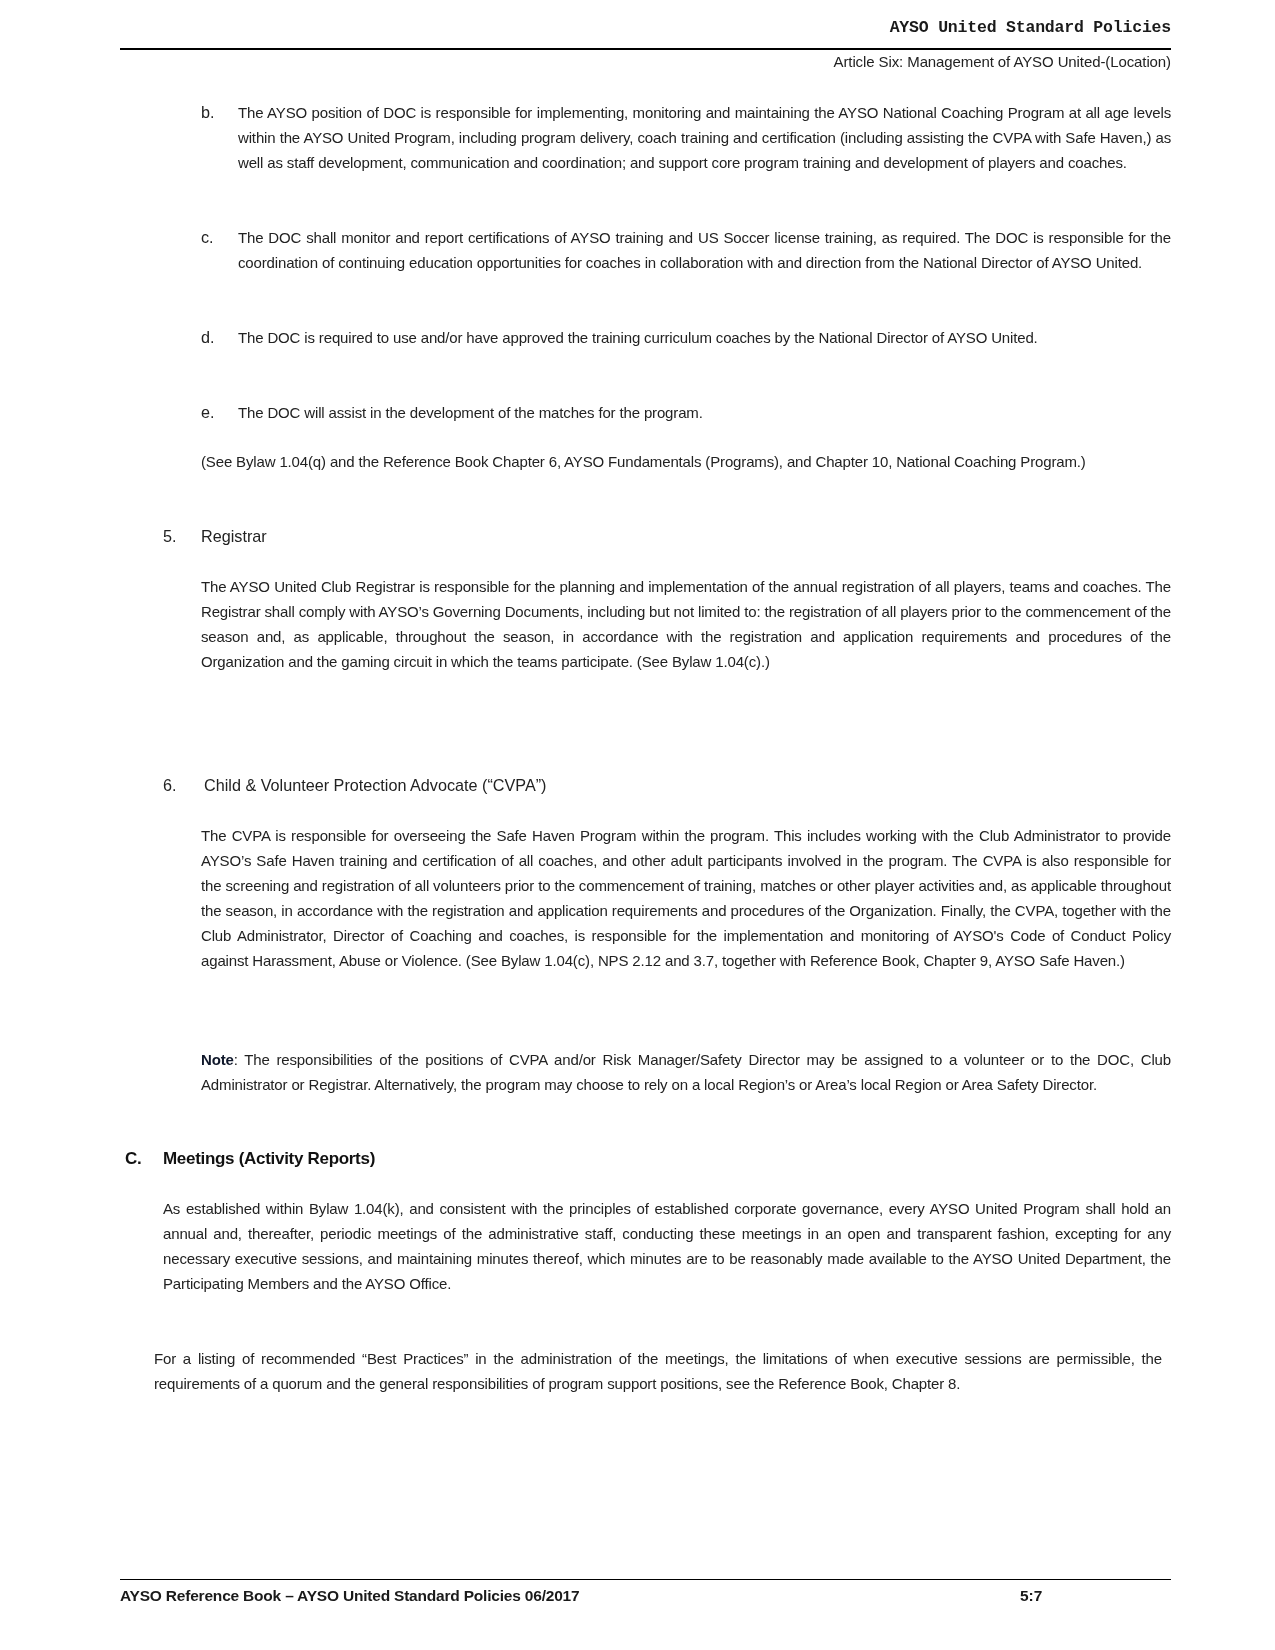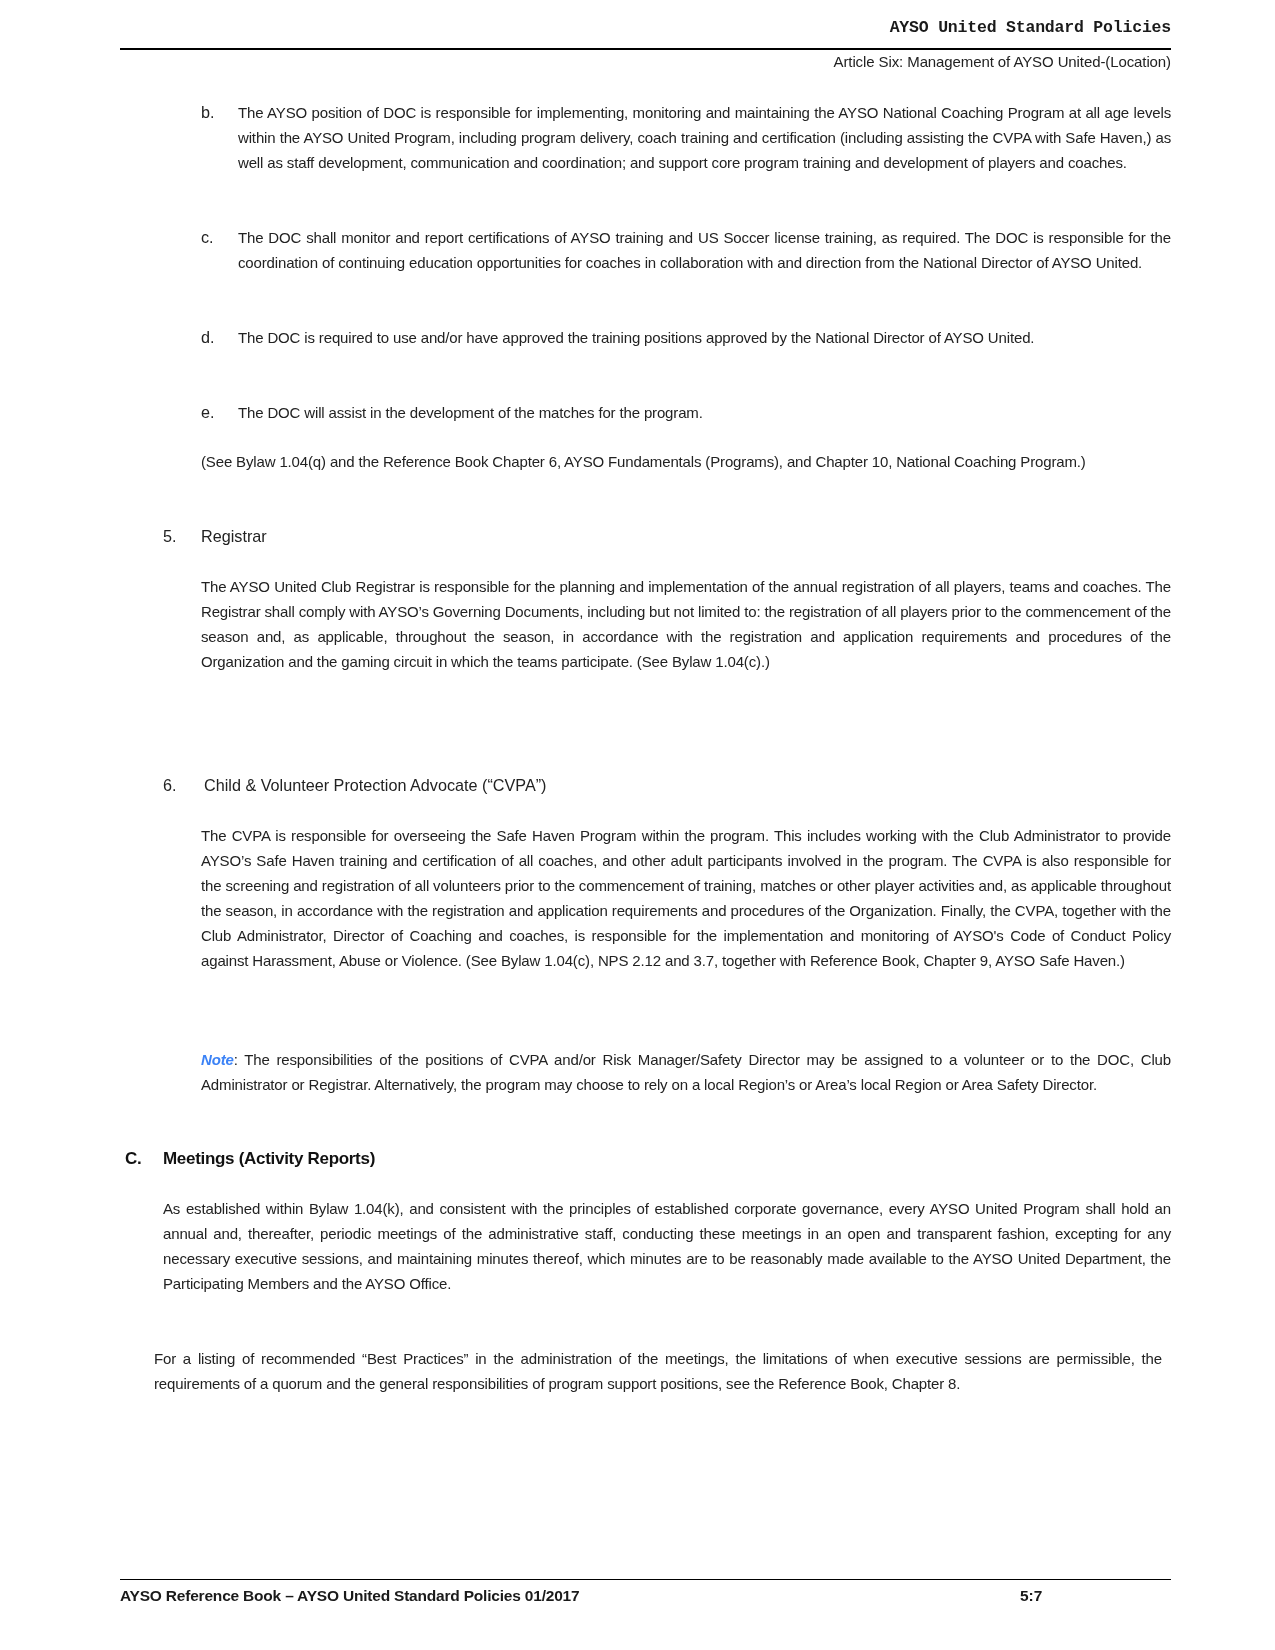--- a/index.html
+++ b/index.html
@@ -4,40 +4,40 @@
 <style>
   html, body { margin: 0; padding: 0; background: #ffffff; }
   body { width: 1275px; height: 1650px; position: relative; overflow: hidden;
          font-family: "Liberation Sans", sans-serif; color: #1a1a1a; }
   .hdr-title { position: absolute; right: 104px; top: 18px; font-size: 16.5px; font-weight: bold; letter-spacing: -0.2px; font-family: Liberation Mono, monospace; }
   .hdr-rule { position: absolute; left: 120px; width: 1051px; top: 48px; height: 0; border-top: 2px solid #000; }
   .hdr-sub { position: absolute; right: 104px; top: 53px; font-size: 15px; letter-spacing: -0.1px; color: #222; margin-left: 35px; }
   .para { position: absolute; font-size: 15px; line-height: 25px; text-align: justify; letter-spacing: -0.15px; color: #222; }
   .lbl { position: absolute; font-size: 16.2px; line-height: 25px; color: #222; }
   .heading { position: absolute; font-size: 17px; font-weight: bold; line-height: 25px; letter-spacing: -0.3px; color: #111; }
-  .bold { font-weight: bold; color: #3b82f6; font-style: italic; }
+  .bold { font-weight: bold; color: #0f172a; }
   .ftr-rule { position: absolute; left: 120px; width: 1051px; top: 1579px; border-top: 1.5px solid #000; }
   .ftr-left { position: absolute; left: 120px; top: 1587px; font-size: 15.5px; font-weight: bold; letter-spacing: -0.2px; }
   .ftr-right { position: absolute; left: 1020px; top: 1587px; font-size: 15.5px; font-weight: bold; }
 </style>
 </head>
 <body>
 
 <div class="hdr-title">AYSO United Standard Policies</div>
 <div class="hdr-rule"></div>
 <div class="hdr-sub">Article Six: Management of AYSO United-(Location)</div>
 
 <div class="lbl" style="left:201px; top:100px;">b.</div>
 <div class="para" style="left:238px; top:100px; width:933px;">The AYSO position of DOC is responsible for implementing, monitoring and maintaining the AYSO National Coaching Program at all age levels within the AYSO United Program, including program delivery, coach training and certification (including assisting the CVPA with Safe Haven,) as well as staff development, communication and coordination; and support core program training and development of players and coaches.</div>
 
 <div class="lbl" style="left:201px; top:225px;">c.</div>
 <div class="para" style="left:238px; top:225px; width:933px;">The DOC shall monitor and report certifications of AYSO training and US Soccer license training, as required. The DOC is responsible for the coordination of continuing education opportunities for coaches in collaboration with and direction from the National Director of AYSO United.</div>
 
 <div class="lbl" style="left:201px; top:325px;">d.</div>
-<div class="para" style="left:238px; top:325px; width:933px;">The DOC is required to use and/or have approved the training positions approved by the National Director of AYSO United.</div>
+<div class="para" style="left:238px; top:325px; width:933px;">The DOC is required to use and/or have approved the training curriculum coaches by the National Director of AYSO United.</div>
 
 <div class="lbl" style="left:201px; top:400px;">e.</div>
 <div class="para" style="left:238px; top:400px; width:933px;">The DOC will assist in the development of the matches for the program.</div>
 
 <div class="para" style="left:201px; top:449px; width:970px;">(See Bylaw 1.04(q) and the Reference Book Chapter 6, AYSO Fundamentals (Programs), and Chapter 10, National Coaching Program.)</div>
 
 <div class="lbl" style="left:163px; top:524px;">5.</div>
 <div class="lbl" style="left:201px; top:524px;">Registrar</div>
 <div class="para" style="left:201px; top:574px; width:970px;">The AYSO United Club Registrar is responsible for the planning and implementation of the annual registration of all players, teams and coaches. The Registrar shall comply with AYSO’s Governing Documents, including but not limited to: the registration of all players prior to the commencement of the season and, as applicable, throughout the season, in accordance with the registration and application requirements and procedures of the Organization and the gaming circuit in which the teams participate. (See Bylaw 1.04(c).)</div>
 
@@ -46,14 +46,14 @@
 <div class="para" style="left:201px; top:823px; width:970px;">The CVPA is responsible for overseeing the Safe Haven Program within the program. This includes working with the Club Administrator to provide AYSO’s Safe Haven training and certification of all coaches, and other adult participants involved in the program. The CVPA is also responsible for the screening and registration of all volunteers prior to the commencement of training, matches or other player activities and, as applicable throughout the season, in accordance with the registration and application requirements and procedures of the Organization. Finally, the CVPA, together with the Club Administrator, Director of Coaching and coaches, is responsible for the implementation and monitoring of AYSO's Code of Conduct Policy against Harassment, Abuse or Violence. (See Bylaw 1.04(c), NPS 2.12 and 3.7, together with Reference Book, Chapter 9, AYSO Safe Haven.)</div>
 
 <div class="para" style="left:201px; top:1047px; width:970px;"><span class="bold">Note</span><span>: The responsibilities of the positions of CVPA and/or Risk Manager/Safety Director may be assigned to a volunteer or to the DOC, Club Administrator or Registrar. Alternatively, the program may choose to rely on a local Region’s or Area’s local Region or Area Safety Director.</span></div>
 
 <div class="heading" style="left:125px; top:1146px;">C.</div>
 <div class="heading" style="left:163px; top:1146px;">Meetings (Activity Reports)</div>
 <div class="para" style="left:163px; top:1196px; width:1008px;">As established within Bylaw 1.04(k), and consistent with the principles of established corporate governance, every AYSO United Program shall hold an annual and, thereafter, periodic meetings of the administrative staff, conducting these meetings in an open and transparent fashion, excepting for any necessary executive sessions, and maintaining minutes thereof, which minutes are to be reasonably made available to the AYSO United Department, the Participating Members and the AYSO Office.</div>
 <div class="para" style="left:154px; top:1346px; width:1008px;">For a listing of recommended “Best Practices” in the administration of the meetings, the limitations of when executive sessions are permissible, the requirements of a quorum and the general responsibilities of program support positions, see the Reference Book, Chapter 8.</div>
 
 <div class="ftr-rule"></div>
-<div class="ftr-left">AYSO Reference Book – AYSO United Standard Policies 01/2017</div>
+<div class="ftr-left">AYSO Reference Book – AYSO United Standard Policies 06/2017</div>
 <div class="ftr-right">5:7</div>
 
 </body></html>

